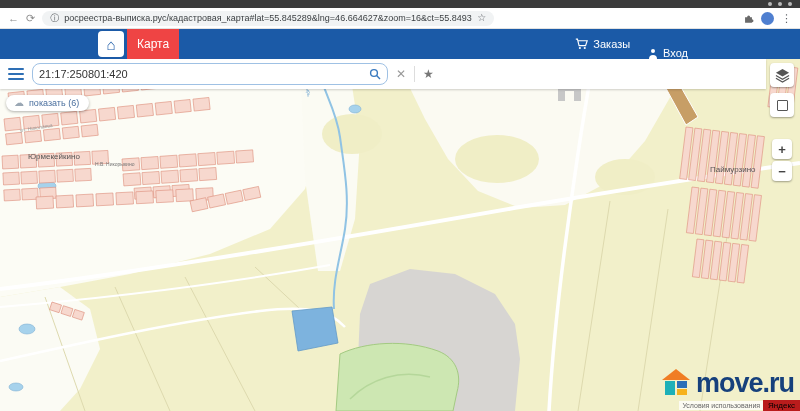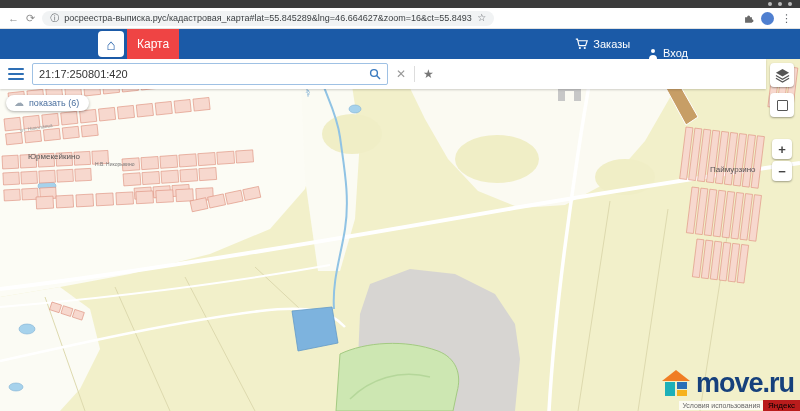--- a/index.html
+++ b/index.html
@@ -33,37 +33,37 @@
   .person::after { content:''; position:absolute; bottom:0; left:1px; width:8px; height:4px; border-radius:4px 4px 0 0; background:#fff; }
 
   
   .content { position:relative; height:352px; overflow:hidden; }
   .map-svg { position:absolute; left:0; top:0; }
   svg text { font-family:"Liberation Sans", sans-serif; }
 
   .searchbar { position:absolute; top:0; left:0; width:766px; height:30px; background:#fff; display:flex; align-items:center; padding:0 8px; gap:8px; box-shadow:0 1px 2px rgba(0,0,0,.18); }
   .hamburger { width:16px; display:flex; flex-direction:column; gap:3px; cursor:pointer; }
   .hamburger i { height:2px; background:#2e6fb5; display:block; border-radius:1px; }
-  .search-box { width:356px; height:22px; border:1px solid #9fc1e4; border-radius:2px; display:flex; align-items:center; padding:0 6px; gap:8px; }
+  .search-box { width:356px; height:22px; border:1px solid #9fc1e4; border-radius:8px; display:flex; align-items:center; padding:0 6px; gap:8px; }
   .search-box input { border:none; outline:none; flex:1; font-size:11px; color:#333; font-family:inherit; background:transparent; }
   .close-x { color:#999; font-size:12px; line-height:1; cursor:pointer; }
   .vdiv { width:1px; height:16px; background:#ddd; }
   .fav-star { color:#777; font-size:12px; line-height:1; cursor:pointer; }
 
   .show-btn { position:absolute; top:36px; left:6px; background:#fff; border-radius:12px; box-shadow:0 1px 3px rgba(0,0,0,.3); padding:3px 10px 3px 8px; font-size:9px; color:#4a6f9e; display:flex; align-items:center; gap:5px; cursor:pointer; }
   .cloud-ic { color:#9aa7b4; font-size:10px; line-height:1; }
 
   .mbtn { position:absolute; width:24px; height:24px; background:#fff; border-radius:4px; box-shadow:0 1px 2px rgba(0,0,0,.35); display:flex; align-items:center; justify-content:center; cursor:pointer; }
   .mbtn.layers { right:6px; top:4px; }
   .mbtn.square { right:6px; top:34px; }
   .sq-ic { width:11px; height:11px; border:1.5px solid #555; border-radius:1px; }
   .mbtn.zin  { right:8px; top:80px;  width:20px; height:20px; font-size:13px; font-weight:bold; color:#444; }
   .mbtn.zout { right:8px; top:102px; width:20px; height:20px; font-size:13px; font-weight:bold; color:#444; }
 
-  .brand { position:absolute; right:6px; bottom:12px; display:flex; align-items:flex-end; gap:5px; }
+  .brand { position:absolute; right:6px; bottom:12px; display:flex; align-items:flex-start; gap:5px; }
   .brand-text { font-size:27px; font-weight:bold; color:#16407c; letter-spacing:-1px; }
   .attrib { position:absolute; right:0; bottom:0; display:flex; align-items:center; }
   .terms { font-size:7px; color:#666; background:rgba(255,255,255,.75); padding:1px 3px; }
   .yandex { font-size:8px; color:#000; background:#b91c1c; padding:1px 5px; }
 </style>
 </head>
 <body>
 
 <div class="screen">
 

